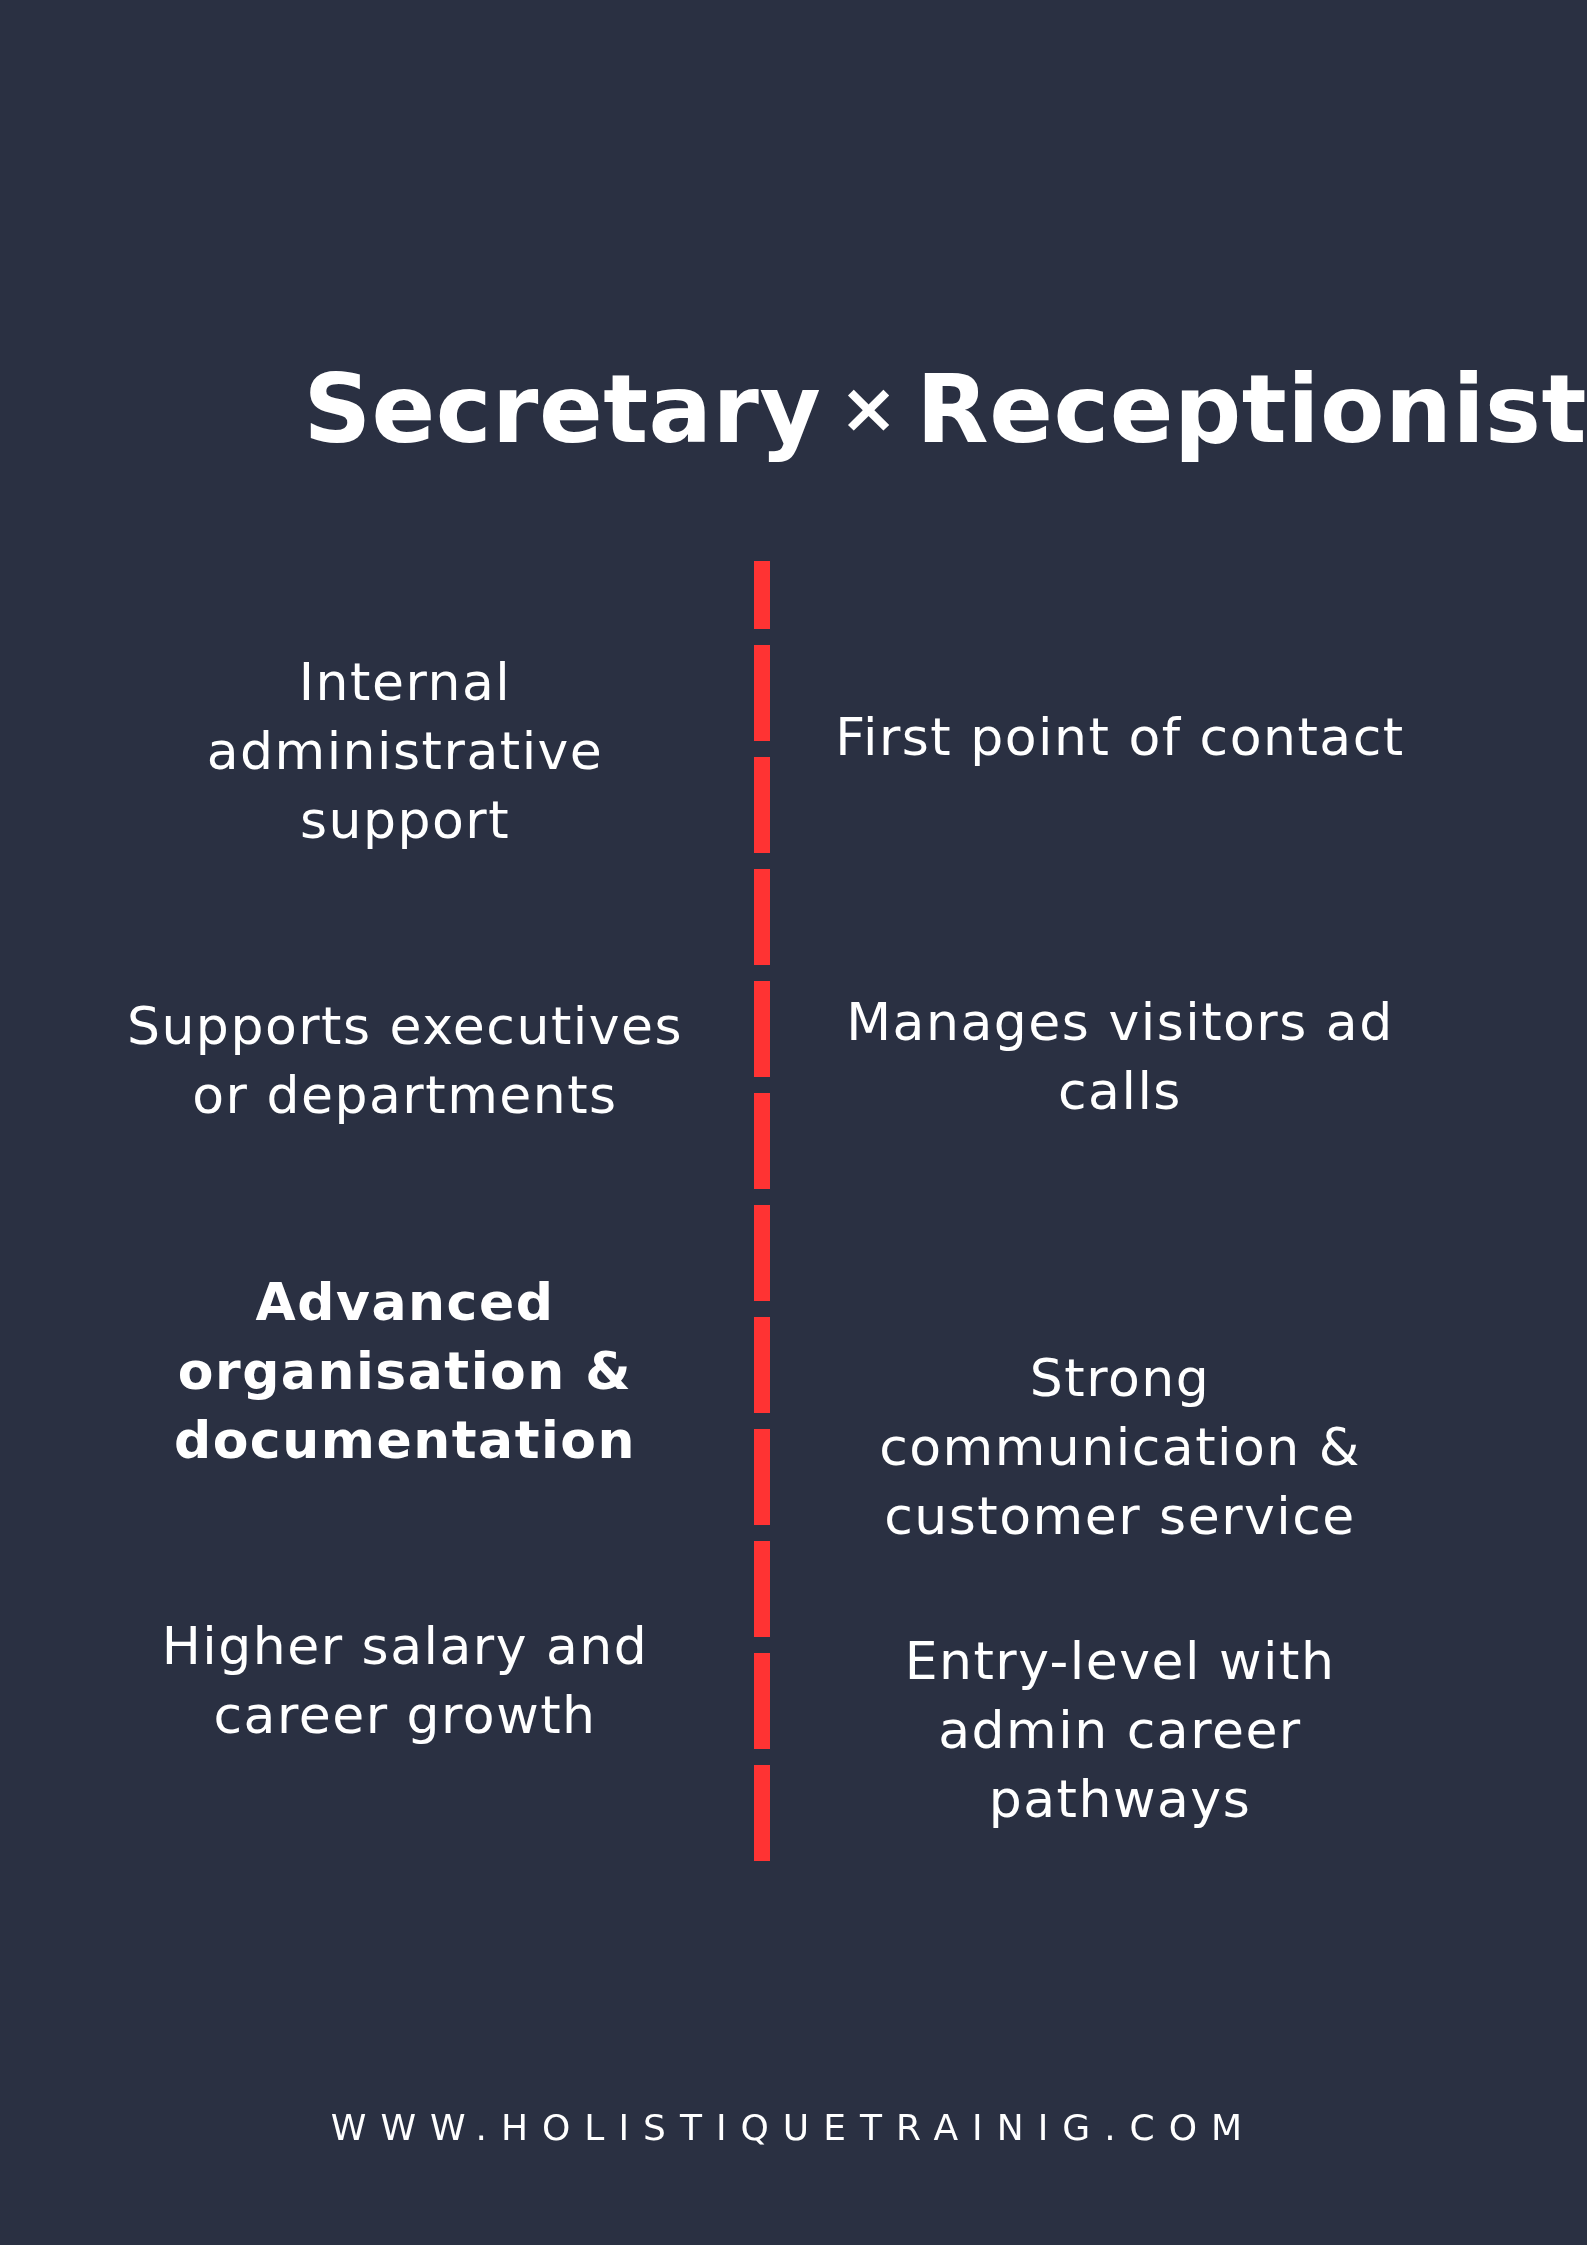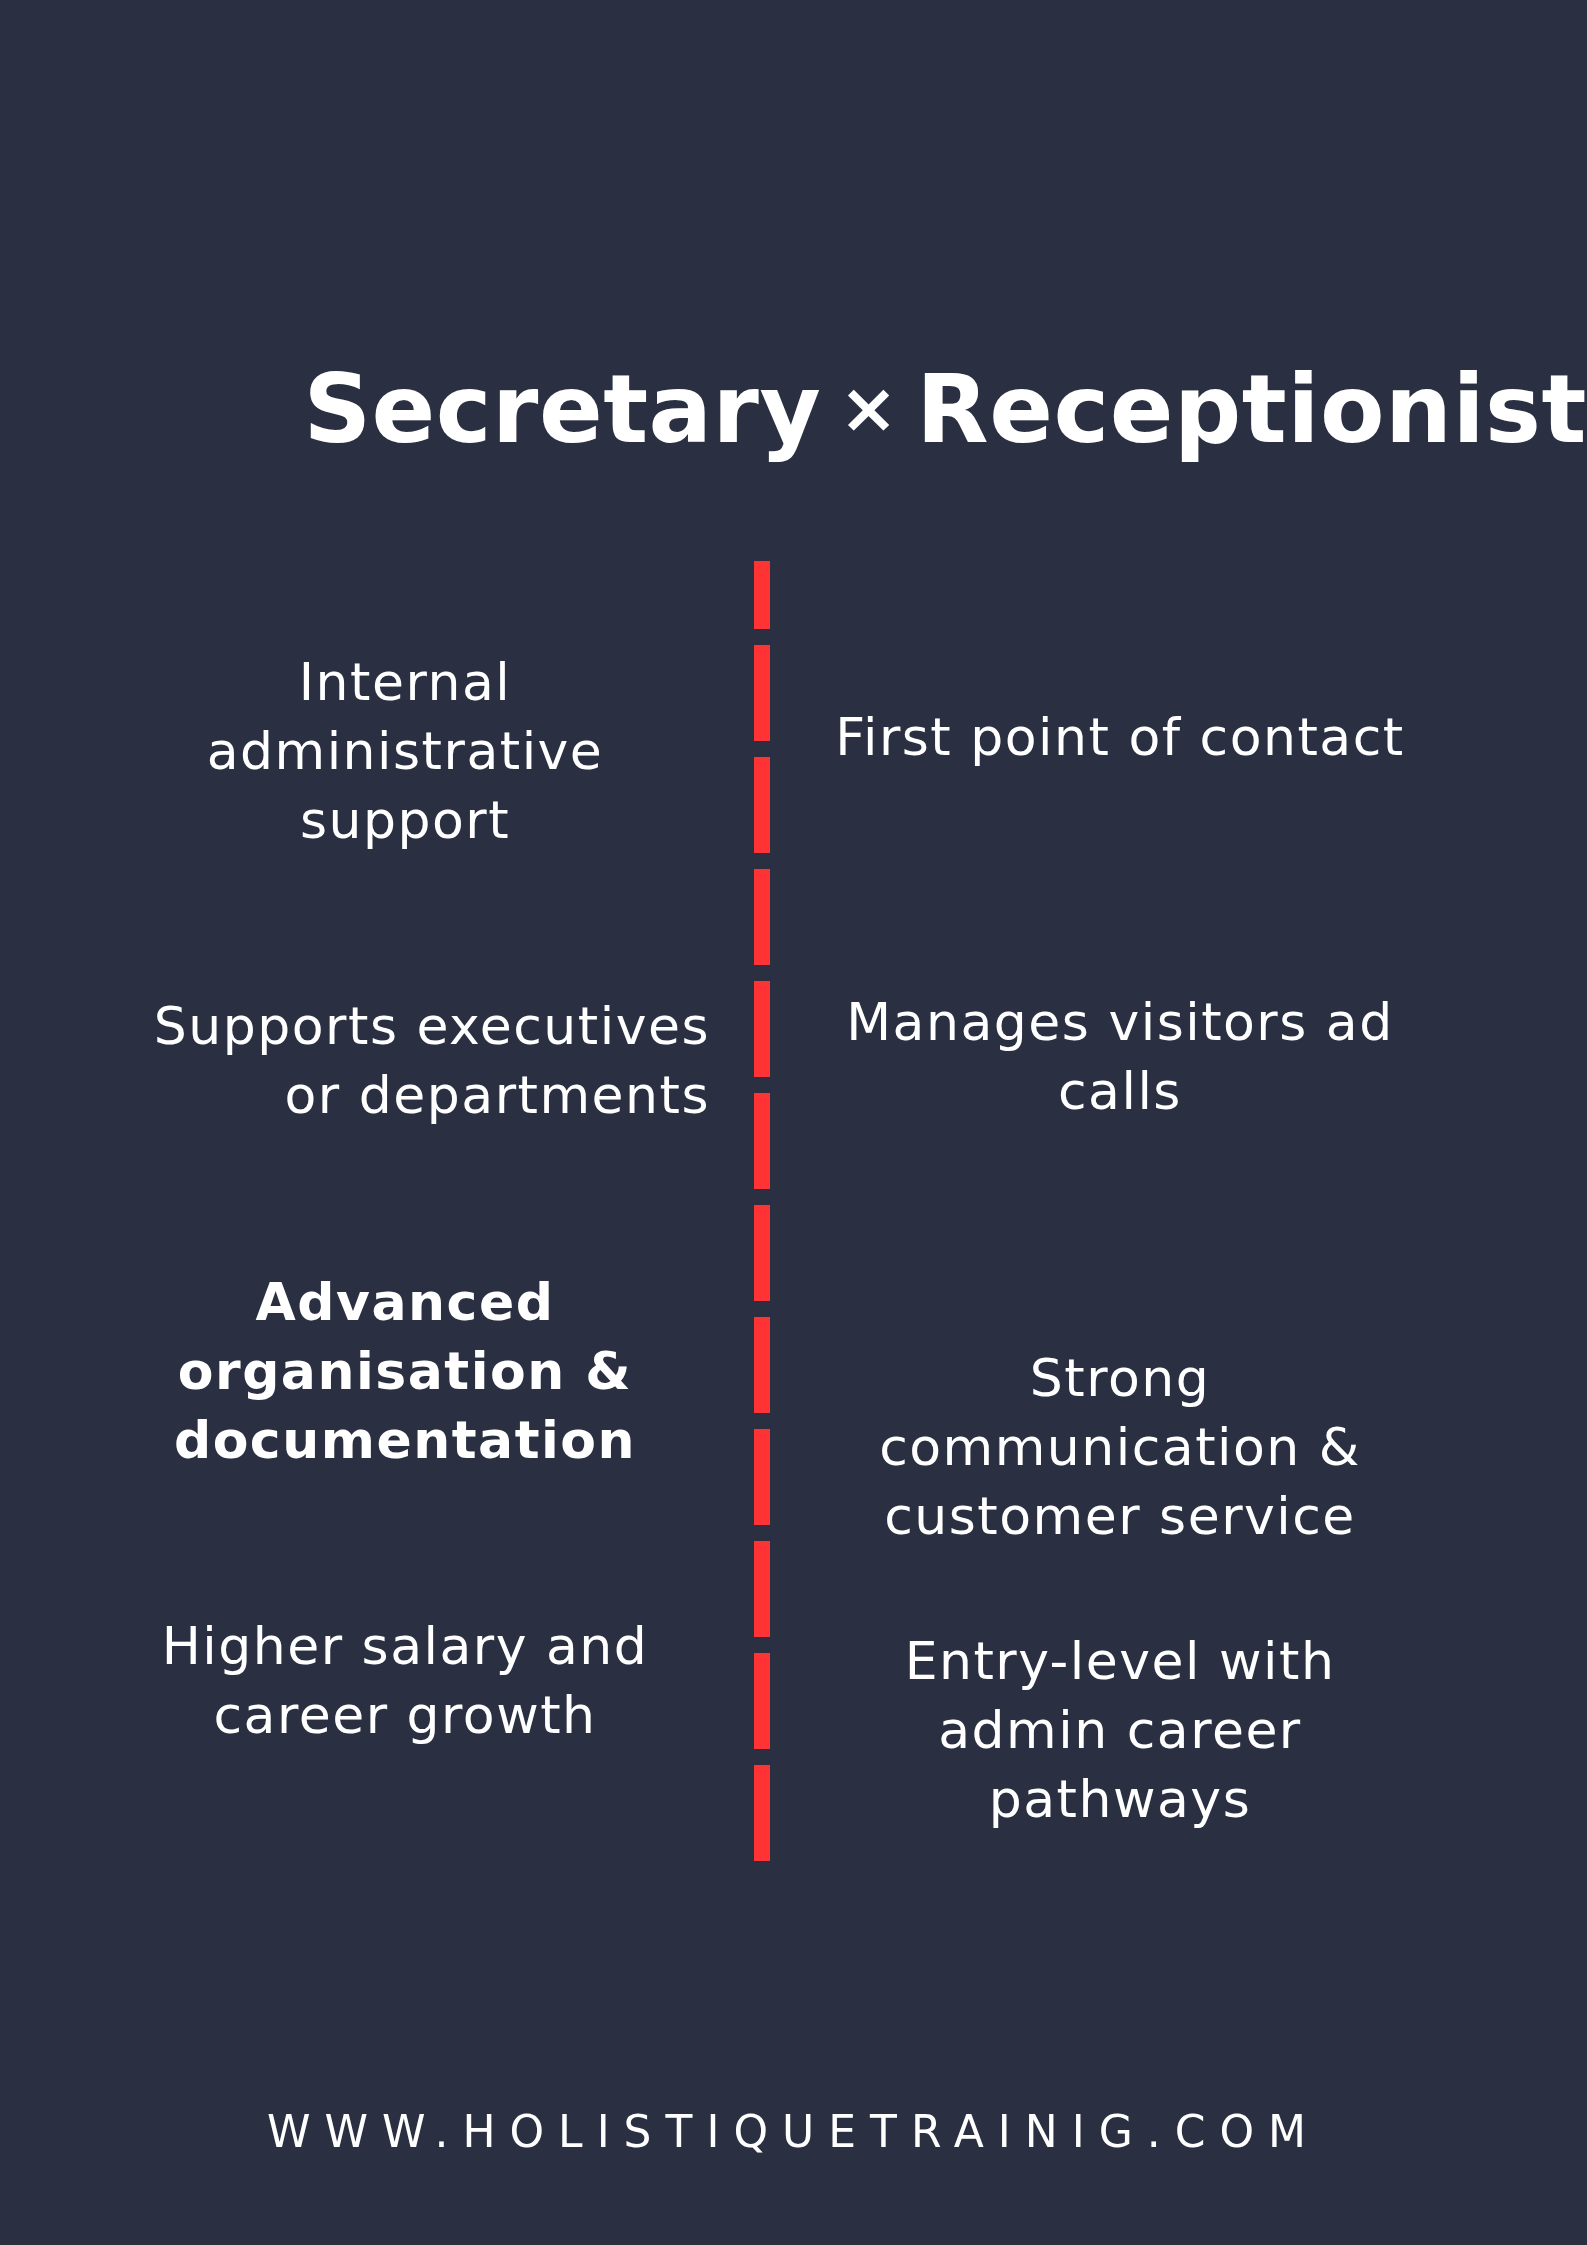--- a/index.html
+++ b/index.html
@@ -50,21 +50,21 @@
       font-weight: normal;
       white-space: pre-line;
     }
     .left { left: 100px; width: 610px; }
     .right { left: 800px; width: 640px; margin-top: 20px; }
     .footer {
       position: absolute;
       left: 0; right: 0;
       top: 2110px;
       text-align: center;
-      font-size: 44px;
+      font-size: 36px;
       letter-spacing: 14px;
       line-height: 1;
       font-family: "DejaVu Sans", sans-serif;
       font-weight: normal;
     }
   </style>
 </head>
 <body>
 
 <h1 class="title">
@@ -72,21 +72,21 @@
 </h1>
 
 <div class="divider-top"></div>
 <div class="divider" style="top:645px;height:1217px;"></div>
 
 <div class="cell left" style="top:648px;">Internal
 administrative
 support</div>
 <div class="cell right" style="top:683px;">First point of contact</div>
 
-<div class="cell left" style="top:992px;text-align:right;">Supports executives
+<div class="cell left" style="top:992px;">Supports executives
 or departments</div>
 <div class="cell right" style="top:968px;">Manages visitors ad
 calls</div>
 
 <div class="cell left" style="top:1268px;font-weight:bold;">Advanced
 organisation &amp;
 documentation</div>
 <div class="cell right" style="top:1324px;">Strong
 communication &amp;
 customer service</div>

